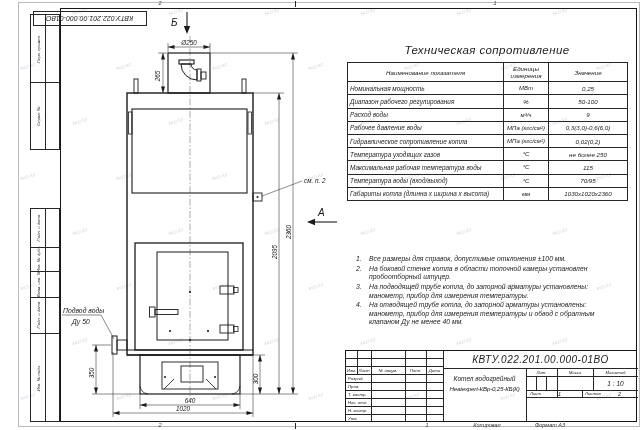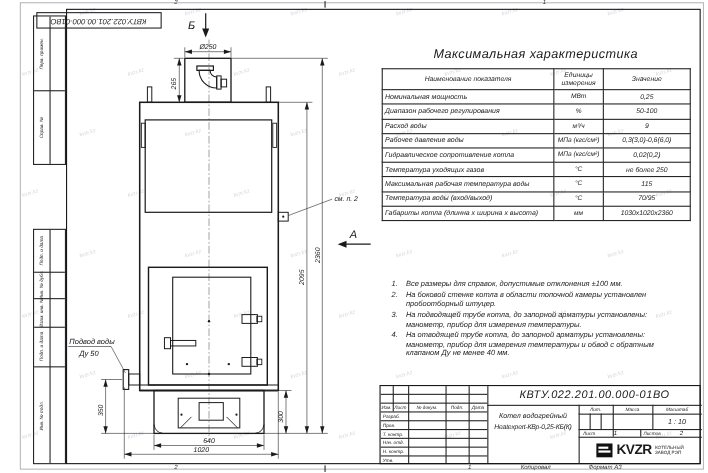--- a/index.html
+++ b/index.html
@@ -253,21 +253,21 @@
     <text class="svgtext" x="290.5" y="232" font-size="6.3" text-anchor="middle" transform="rotate(-90 290.5 232)">2360</text>
     <text class="svgtext" x="93.5" y="373" font-size="6.3" text-anchor="middle" transform="rotate(-90 93.5 373)">350</text>
     <text class="svgtext" x="257.5" y="379" font-size="6.3" text-anchor="middle" transform="rotate(-90 257.5 379)">300</text>
     <text class="svgtext" x="190" y="403" font-size="6.3" text-anchor="middle">640</text>
     <text class="svgtext" x="183" y="411" font-size="6.3" text-anchor="middle">1020</text>
     <text class="svgtext" x="304" y="183" font-size="6.3">см. п. 2</text>
     <text class="svgtext" x="63" y="313" font-size="6.8">Подвод воды</text>
     <text class="svgtext" x="72" y="324" font-size="6.8">Ду 50</text>
   </svg>
 
-  <div class="abs it ctr" style="left:347px;top:42px;width:280px;height:16px;font-size:11.5px;letter-spacing:.4px">Максимальная характеристика</div>
+  <div class="abs it ctr" style="left:347px;top:42px;width:280px;height:16px;font-size:11.5px;letter-spacing:.4px">Техническая сопротивление</div>
 
   <table class="spec abs" style="left:347px;top:62px">
     <colgroup>
         <col style="width:156px">
         <col style="width:45px">
         <col style="width:79px">
       </colgroup>
     <tbody>
         <tr style="height:19px">
       <th>Наименование показателя</th>
@@ -378,27 +378,15 @@
     <div class="tbl ctr abs" style="left:211px;top:17px;width:36px;height:8px">Масса</div>
     <div class="tbl ctr abs" style="left:247px;top:17px;width:45px;height:8px">Масштаб</div>
     <div class="abs ctr it" style="left:247px;top:25px;width:45px;height:14px;font-size:6.5px">1 : 10</div>
 
     <div class="ln" style="left:236px;top:39px;width:1px;height:7px"></div>
     <div class="tbl abs" style="left:184px;top:40px">Лист</div>
     <div class="abs it" style="left:212px;top:39.5px;font-size:5.5px">1</div>
     <div class="tbl abs" style="left:239px;top:40px">Листов</div>
     <div class="abs it" style="left:272px;top:39.5px;font-size:5.5px">2</div>
 
-    <div class="abs ctr" style="left:180px;top:46px;width:112px;height:24px;gap:3px">
-      <svg width="15" height="13" viewBox="0 0 15 13">
-        <rect x="0" y="0" width="15" height="13" fill="#111"></rect>
-        <rect x="2" y="3" width="9" height="2" fill="#fff"></rect>
-        <rect x="2" y="6.5" width="11" height="2" fill="#fff"></rect>
-      </svg>
-      <span style="font-size:12.5px;font-weight:bold;letter-spacing:-.5px">KVZR</span>
-      <span style="display:inline-block;text-align:left">
-        <span style="display:block;font-size:4.2px">КОТЕЛЬНЫЙ</span>
-        <span style="display:block;font-size:4.2px">ЗАВОД РЭП</span>
-      </span>
-    </div>
   </div>
 
 </div>
 
 </body></html>

